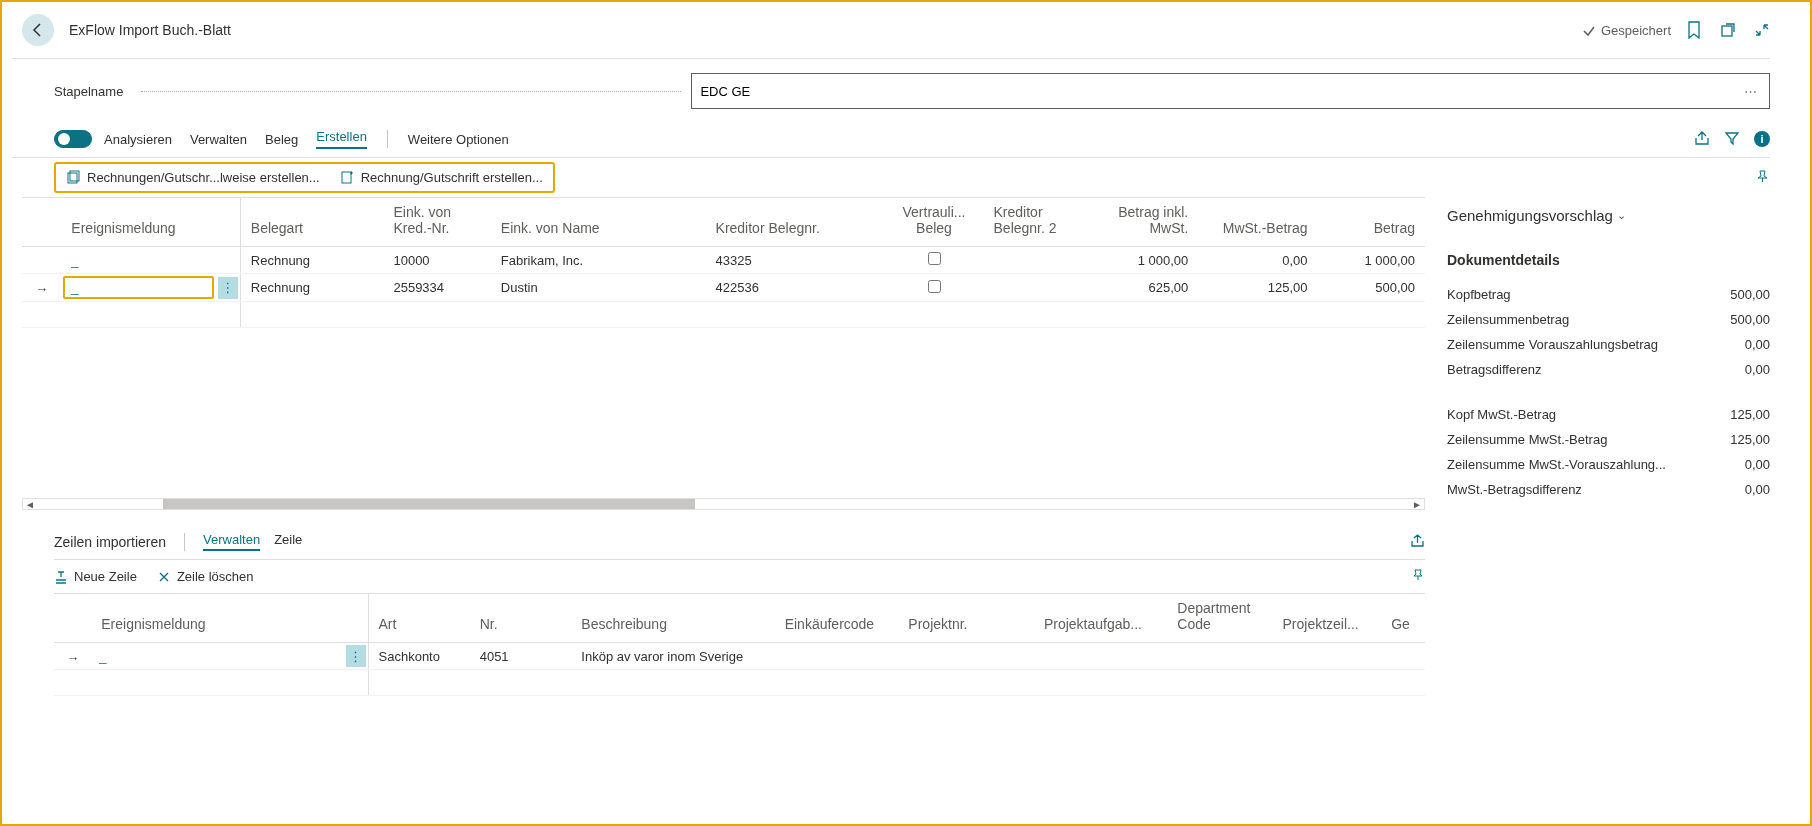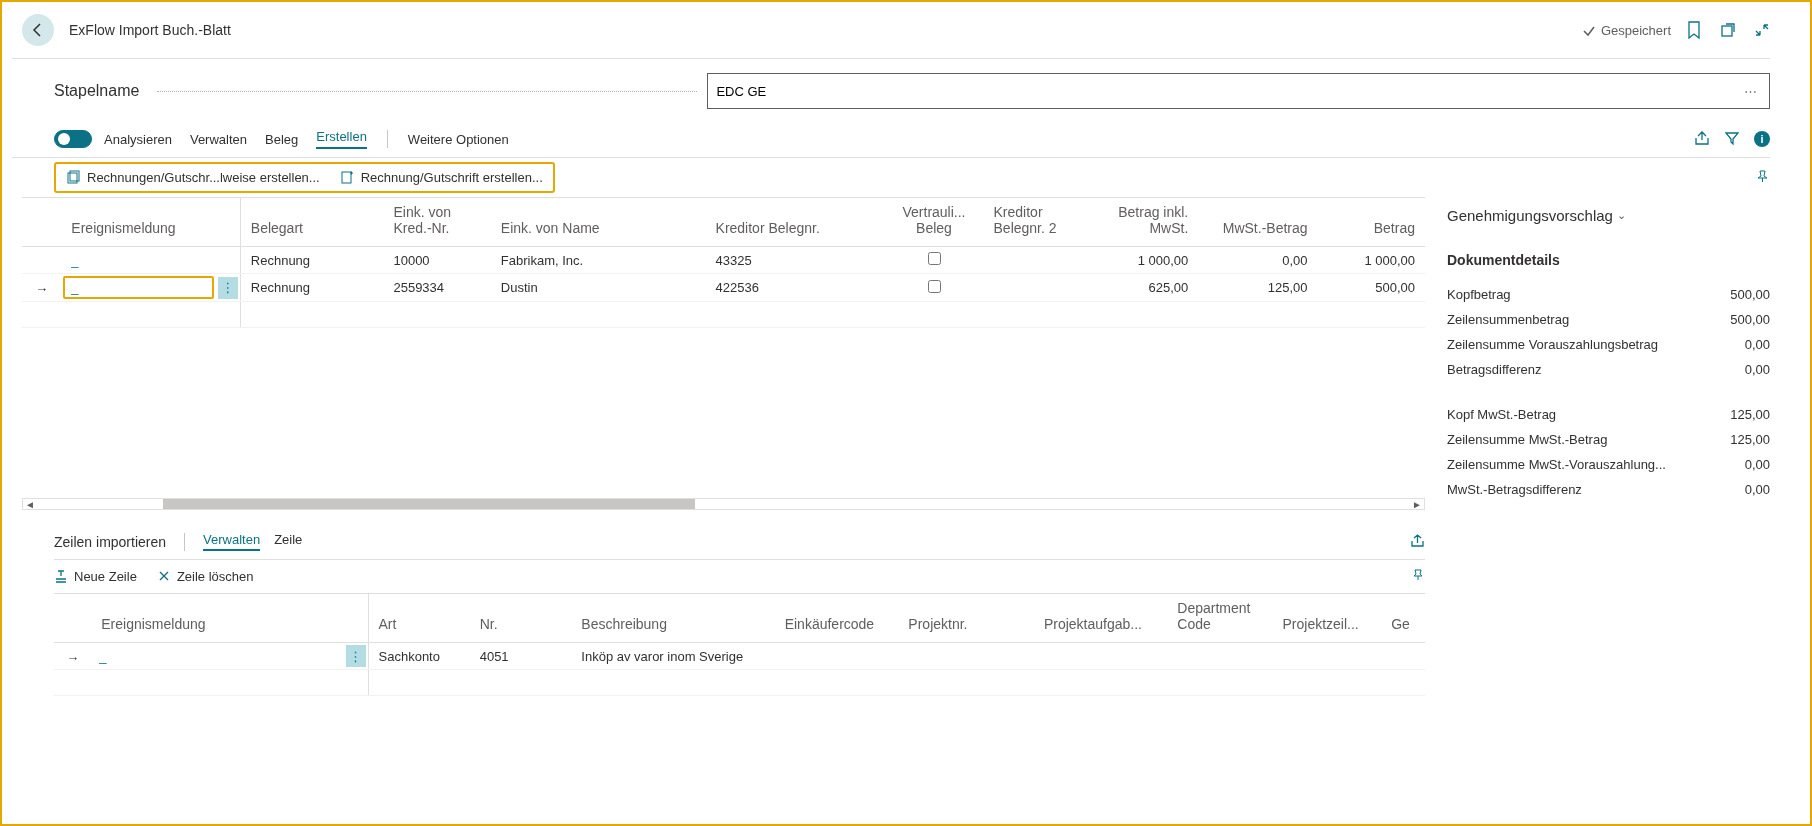--- a/index.html
+++ b/index.html
@@ -9,40 +9,40 @@
   
   .header { display: flex; align-items: center; padding: 12px 0 12px 10px; border-bottom: 1px solid #e1dfdd; }
   .back-btn { width: 32px; height: 32px; border-radius: 50%; background: #d4e7ea; display: flex; align-items: center; justify-content: center; margin-right: 15px; cursor: pointer; }
   .page-title { flex: 1; font-size: 14px; }
   .saved-status { display: flex; align-items: flex-end; color: #605e5c; font-size: 13px; margin-right: 15px; gap: 5px; }
   .header-icons { display: flex; gap: 18px; align-items: center; }
   .icon-btn svg { display: block; }
 
   
   .field-row { display: flex; align-items: center; padding: 14px 0 12px 42px; }
-  .field-label { font-size: 16px; color: #323130; margin-right: 8px; }
+  .field-label { font-size: 13px; color: #323130; margin-right: 8px; }
   .field-input-wrap { flex: 1; display: flex; align-items: center; border: 1px solid #605e5c; height: 36px; padding: 0 8px; margin-left: 0; }
   .field-input-wrap input { flex: 1; border: none; outline: none; font-size: 13px; }
   .field-input-ellipsis { color: #605e5c; cursor: pointer; padding: 0 4px; }
 
   
   .toolbar-row { display: flex; align-items: center; padding: 0 0 0 42px; margin-top: 8px; }
   .toggle-wrap { width: 38px; height: 18px; border: 1px solid #0b7285; border-radius: 10px; display: flex; align-items: center; padding: 0 2px; margin-right: 12px; background: #0b7285; position: relative; cursor: pointer; }
   .toggle-knob { width: 12px; height: 12px; background: #fff; border-radius: 50%; position: absolute; left: 3px; }
   .toolbar-menu { display: flex; gap: 18px; align-items: center; }
   .toolbar-menu span { font-size: 13px; cursor: pointer; }
   .toolbar-menu .active { color: #0b7285; border-bottom: 2px solid #0b7285; padding-bottom: 3px; }
   .sep { width: 1px; height: 18px; background: #c8c6c4; margin: 0 2px; }
   .toolbar-right { margin-left: auto; display: flex; gap: 14px; align-items: center; }
   .info-icon { width: 16px; height: 16px; background: #0b7285; border-radius: 50%; color: #fff; font-size: 11px; display: flex; align-items: center; justify-content: center; font-weight: bold; }
 
   
   .actionbar-row { display: flex; align-items: center; padding: 0 0 0 42px; border-top: 1px solid #e1dfdd; margin-top: 8px; height: 40px; }
   .actionbox { border: 2px solid #e6a800; border-radius: 3px; display: flex; gap: 20px; padding: 6px 10px; }
-  .action-link { display: flex; align-items: flex-start; gap: 6px; font-size: 13px; color: #323130; cursor: pointer; }
+  .action-link { display: flex; align-items: flex-end; gap: 6px; font-size: 13px; color: #323130; cursor: pointer; }
   .action-link svg { flex-shrink: 0; }
   .actionbar-right { margin-left: auto; color: #0b7285; cursor: pointer; }
 
   
   .main-split { display: flex; flex: 1; min-height: 0; padding-left: 10px; }
   .main-left { flex: 1; min-width: 0; display: flex; flex-direction: column; }
   .main-right { width: 345px; padding-left: 22px; padding-top: 10px; overflow: hidden; }
 
   
   .top-table-wrap { border-top: 1px solid #e1dfdd; display: flex; flex-direction: column; }

